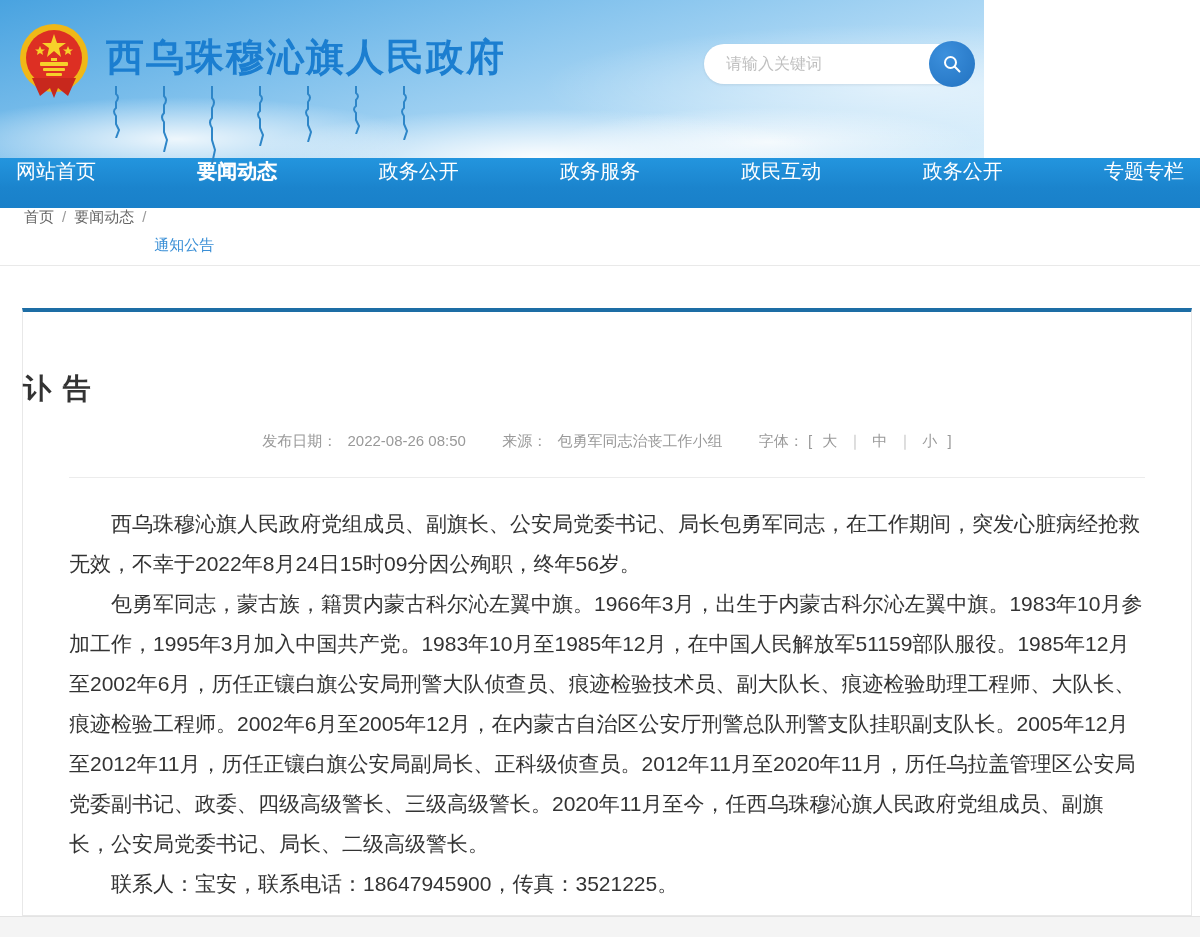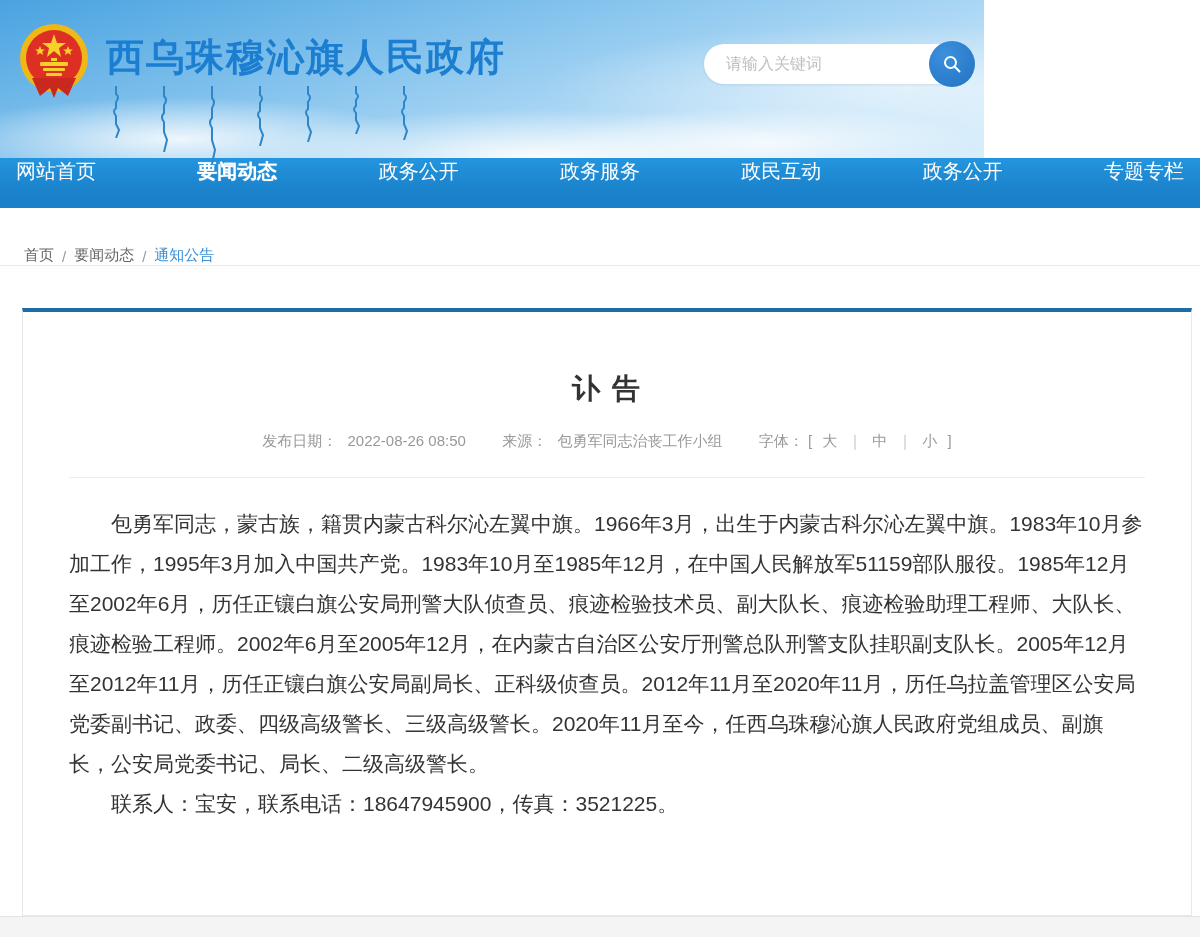--- a/index.html
+++ b/index.html
@@ -31,29 +31,29 @@
     cursor:pointer; display:flex; align-items:center; justify-content:center; }
 
   
   .nav{ width:1200px; height:50px; background:linear-gradient(180deg,#2395de 0%,#1b84cd 60%,#1980c9 100%);
     display:flex; justify-content:space-between; padding:0 16px; }
   .nav-item{ color:#fff; font-size:20px; cursor:pointer; white-space:nowrap; }
   .nav-item.active{ font-weight:bold; text-shadow:0 0 1px rgba(255,255,255,.6); }
 
   
   .breadcrumb-bar{ width:1200px; height:58px; background:#fff; border-bottom:1px solid #e9e9e9;
-    display:flex; align-items:flex-end; padding-left:24px; }
+    display:flex; align-items:flex-start; padding-left:24px; }
   .crumb{ font-size:15px; color:#666; cursor:pointer; }
   .crumb-sep{ font-size:15px; color:#999; margin:0 8px; }
   .crumb.current{ color:#3a8fd6;margin-top:28px; }
 
   
   .card{ position:absolute; left:22px; top:308px; width:1170px; height:608px; background:#fff;
     border:1px solid #e8e8e8; border-top:4px solid #1d6da5; }
-  .article-title{ text-align:center; font-size:28px; font-weight:bold; color:#333;
+  .article-title{ font-size:28px; font-weight:bold; color:#333;
     letter-spacing:2px; margin-top:58px; }
   .meta{ text-align:center; font-size:15px; color:#999; margin-top:24px; }
   .meta .gap{ display:inline-block; width:28px; }
   .meta .small-gap{ display:inline-block; width:6px; }
   .font-size-btn{ color:#999; cursor:pointer; margin:0 6px; }
   .meta .pipe{ color:#bbb; }
   .divider{ height:1px; background:#ececec; margin:26px 46px 0 46px; }
 
   .body-text{ padding:26px 46px 0 46px; font-size:21px; color:#333; line-height:40px; }
   .body-text p{ text-indent:2em; }
@@ -150,19 +150,20 @@
     <span class="pipe">｜</span>
     <span class="font-size-btn">中</span>
     <span class="pipe">｜</span>
     <span class="font-size-btn">小</span>
     <span>]</span>
   </div>
 
   <div class="divider"></div>
 
   <div class="body-text">
+    <p>西乌珠穆沁旗人民政府党组成员、副旗长、公安局党委书记、局长包勇军同志，在工作期间，突发心脏病经抢救无效，不幸于2022年8月24日15时09分因公殉职，终年56岁。</p>
     <p>包勇军同志，蒙古族，籍贯内蒙古科尔沁左翼中旗。1966年3月，出生于内蒙古科尔沁左翼中旗。1983年10月参加工作，1995年3月加入中国共产党。1983年10月至1985年12月，在中国人民解放军51159部队服役。1985年12月至2002年6月，历任正镶白旗公安局刑警大队侦查员、痕迹检验技术员、副大队长、痕迹检验助理工程师、大队长、痕迹检验工程师。2002年6月至2005年12月，在内蒙古自治区公安厅刑警总队刑警支队挂职副支队长。2005年12月至2012年11月，历任正镶白旗公安局副局长、正科级侦查员。2012年11月至2020年11月，历任乌拉盖管理区公安局党委副书记、政委、四级高级警长、三级高级警长。2020年11月至今，任西乌珠穆沁旗人民政府党组成员、副旗长，公安局党委书记、局长、二级高级警长。</p>
     <p>联系人：宝安，联系电话：18647945900，传真：3521225。</p>
   </div>
 
 </div>
 
 <div class="footer-strip"></div>
 
 </body></html>

